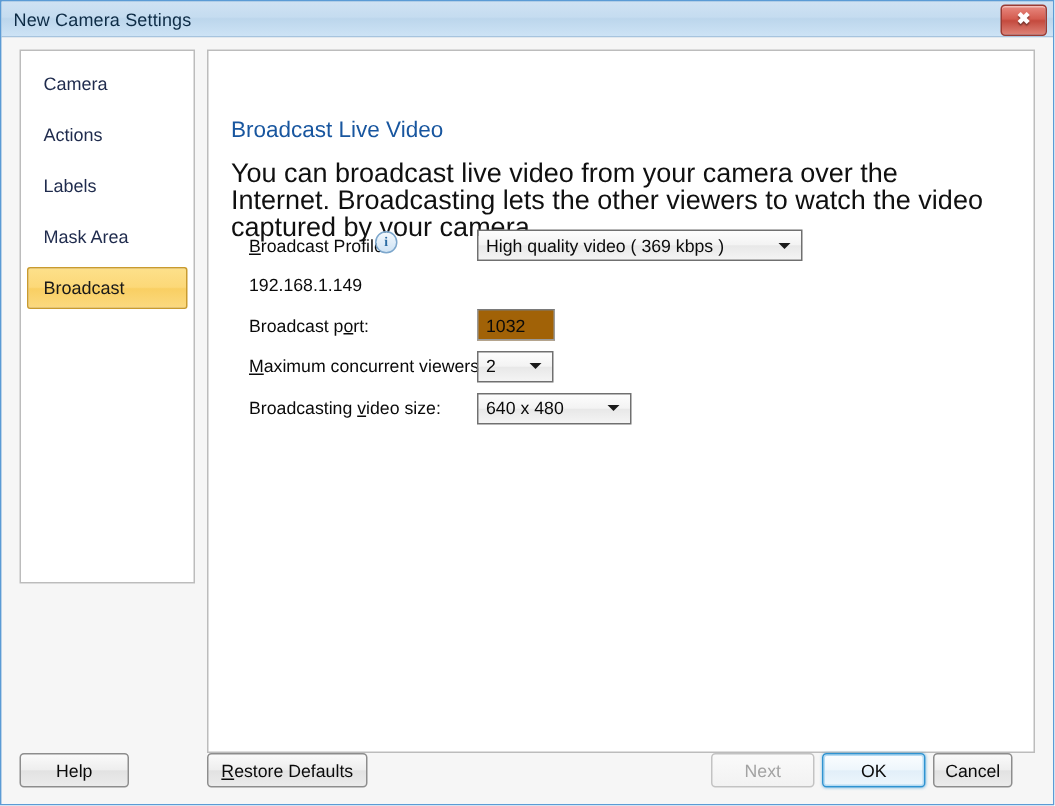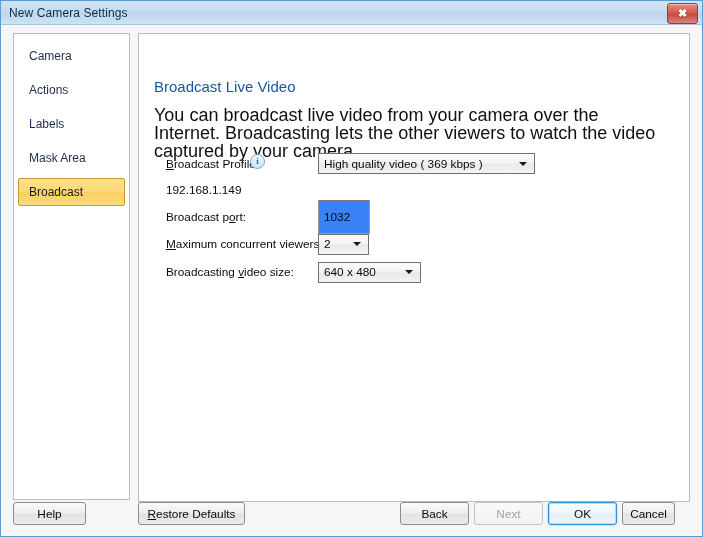--- a/index.html
+++ b/index.html
@@ -68,21 +68,21 @@
     position: relative;
     height: 512px;
     background: #f6f6f6;
   }
 
   .sidebar {
     position: absolute;
     left: 12px;
     top: 8px;
     width: 117px;
-    height: 467px;
+    height: 356px;
     box-sizing: border-box;
     background: #ffffff;
     border: 1px solid #bcbcbc;
     padding-top: 8px;
   }
   .nav-item {
     height: 28px;
     margin: 0 4px;
     display: flex;
     align-items: center;
@@ -199,22 +199,22 @@
     transform: translateY(-50%);
     width: 0; height: 0;
     border-left: 4px solid transparent;
     border-right: 4px solid transparent;
     border-top: 4px solid #1a1a1a;
   }
 
   .textbox {
     box-sizing: border-box;
     width: 52px;
-    height: 34px;
-    background: #3b82f6;
+    height: 21px;
+    background: #a16207;
     border: 1px solid #9a9a9a;
     border-top-color: #7a7a7a;
     display: flex;
     align-items: center;
     padding-left: 5px;
     font-size: 11.8px;
     color: #0a0a0a;
     cursor: text;
   }
 
@@ -349,23 +349,20 @@
 
     <div class="footer">
       <div class="btn btn-help">
           <span>Help</span>
         </div>
       <div class="btn btn-restore">
           <span></span>
           <u>R</u>
           <span>estore Defaults</span>
         </div>
-      <div class="btn btn-back">
-          <span>Back</span>
-        </div>
       <div class="btn btn-next disabled">
           <span>Next</span>
         </div>
       <div class="btn btn-ok default">
           <span>OK</span>
         </div>
       <div class="btn btn-cancel">
           <span>Cancel</span>
         </div>
     </div>

